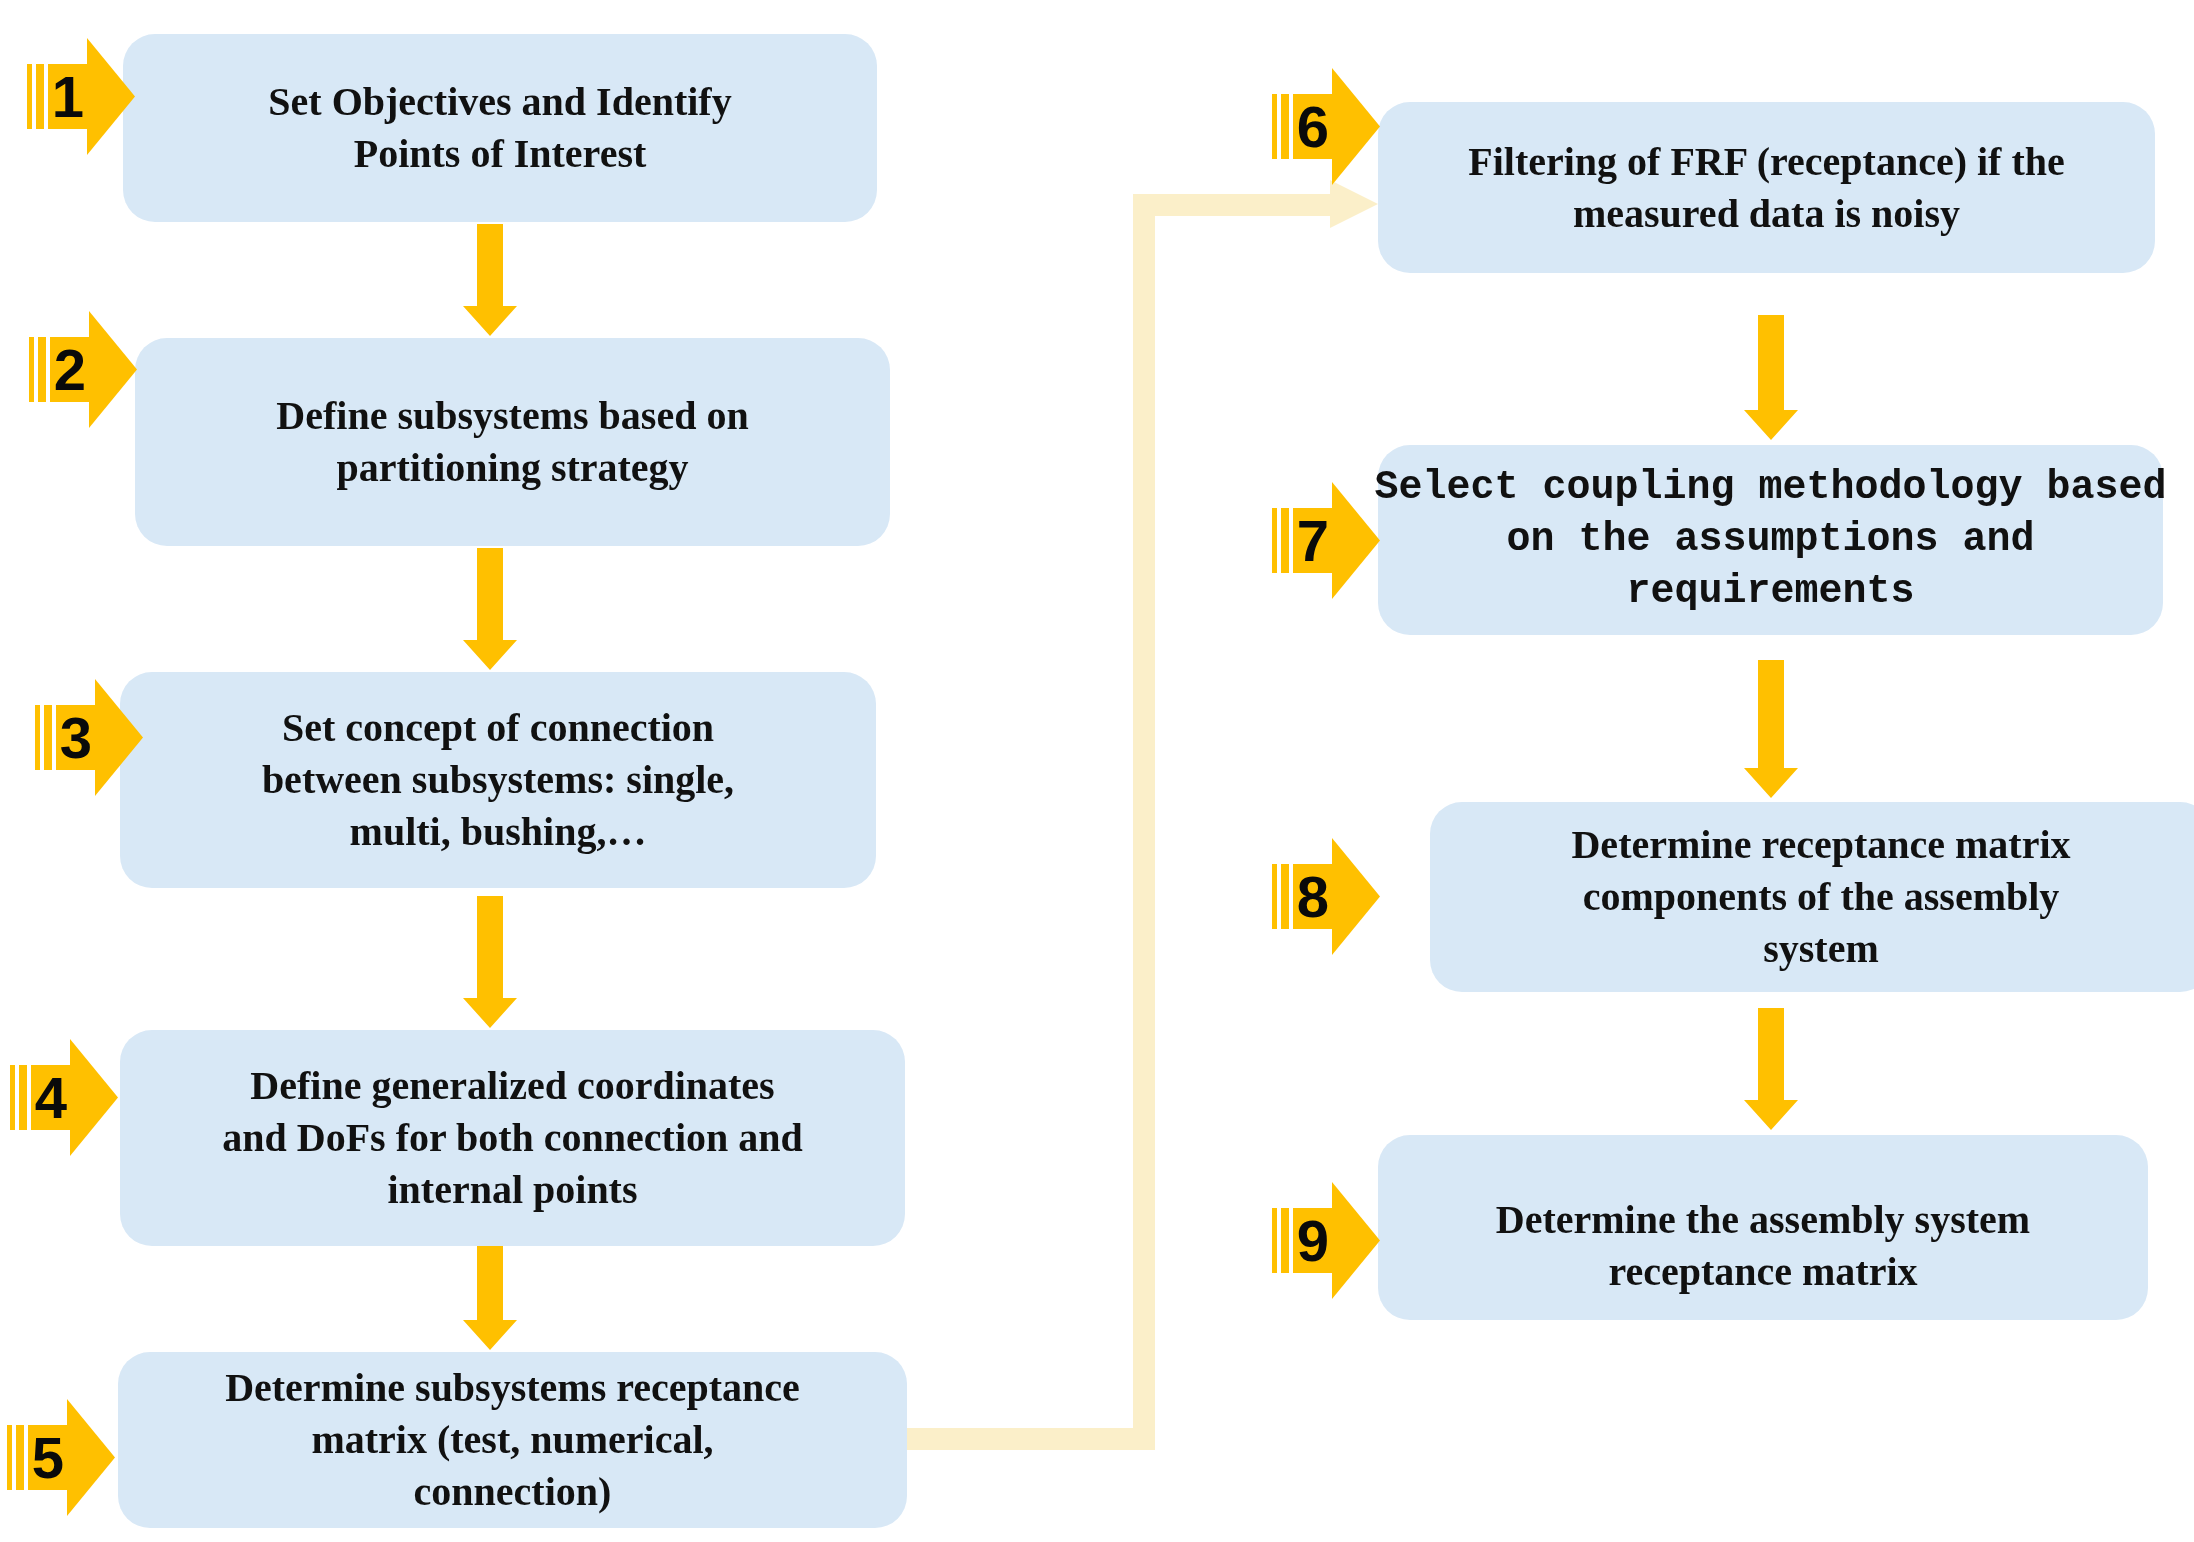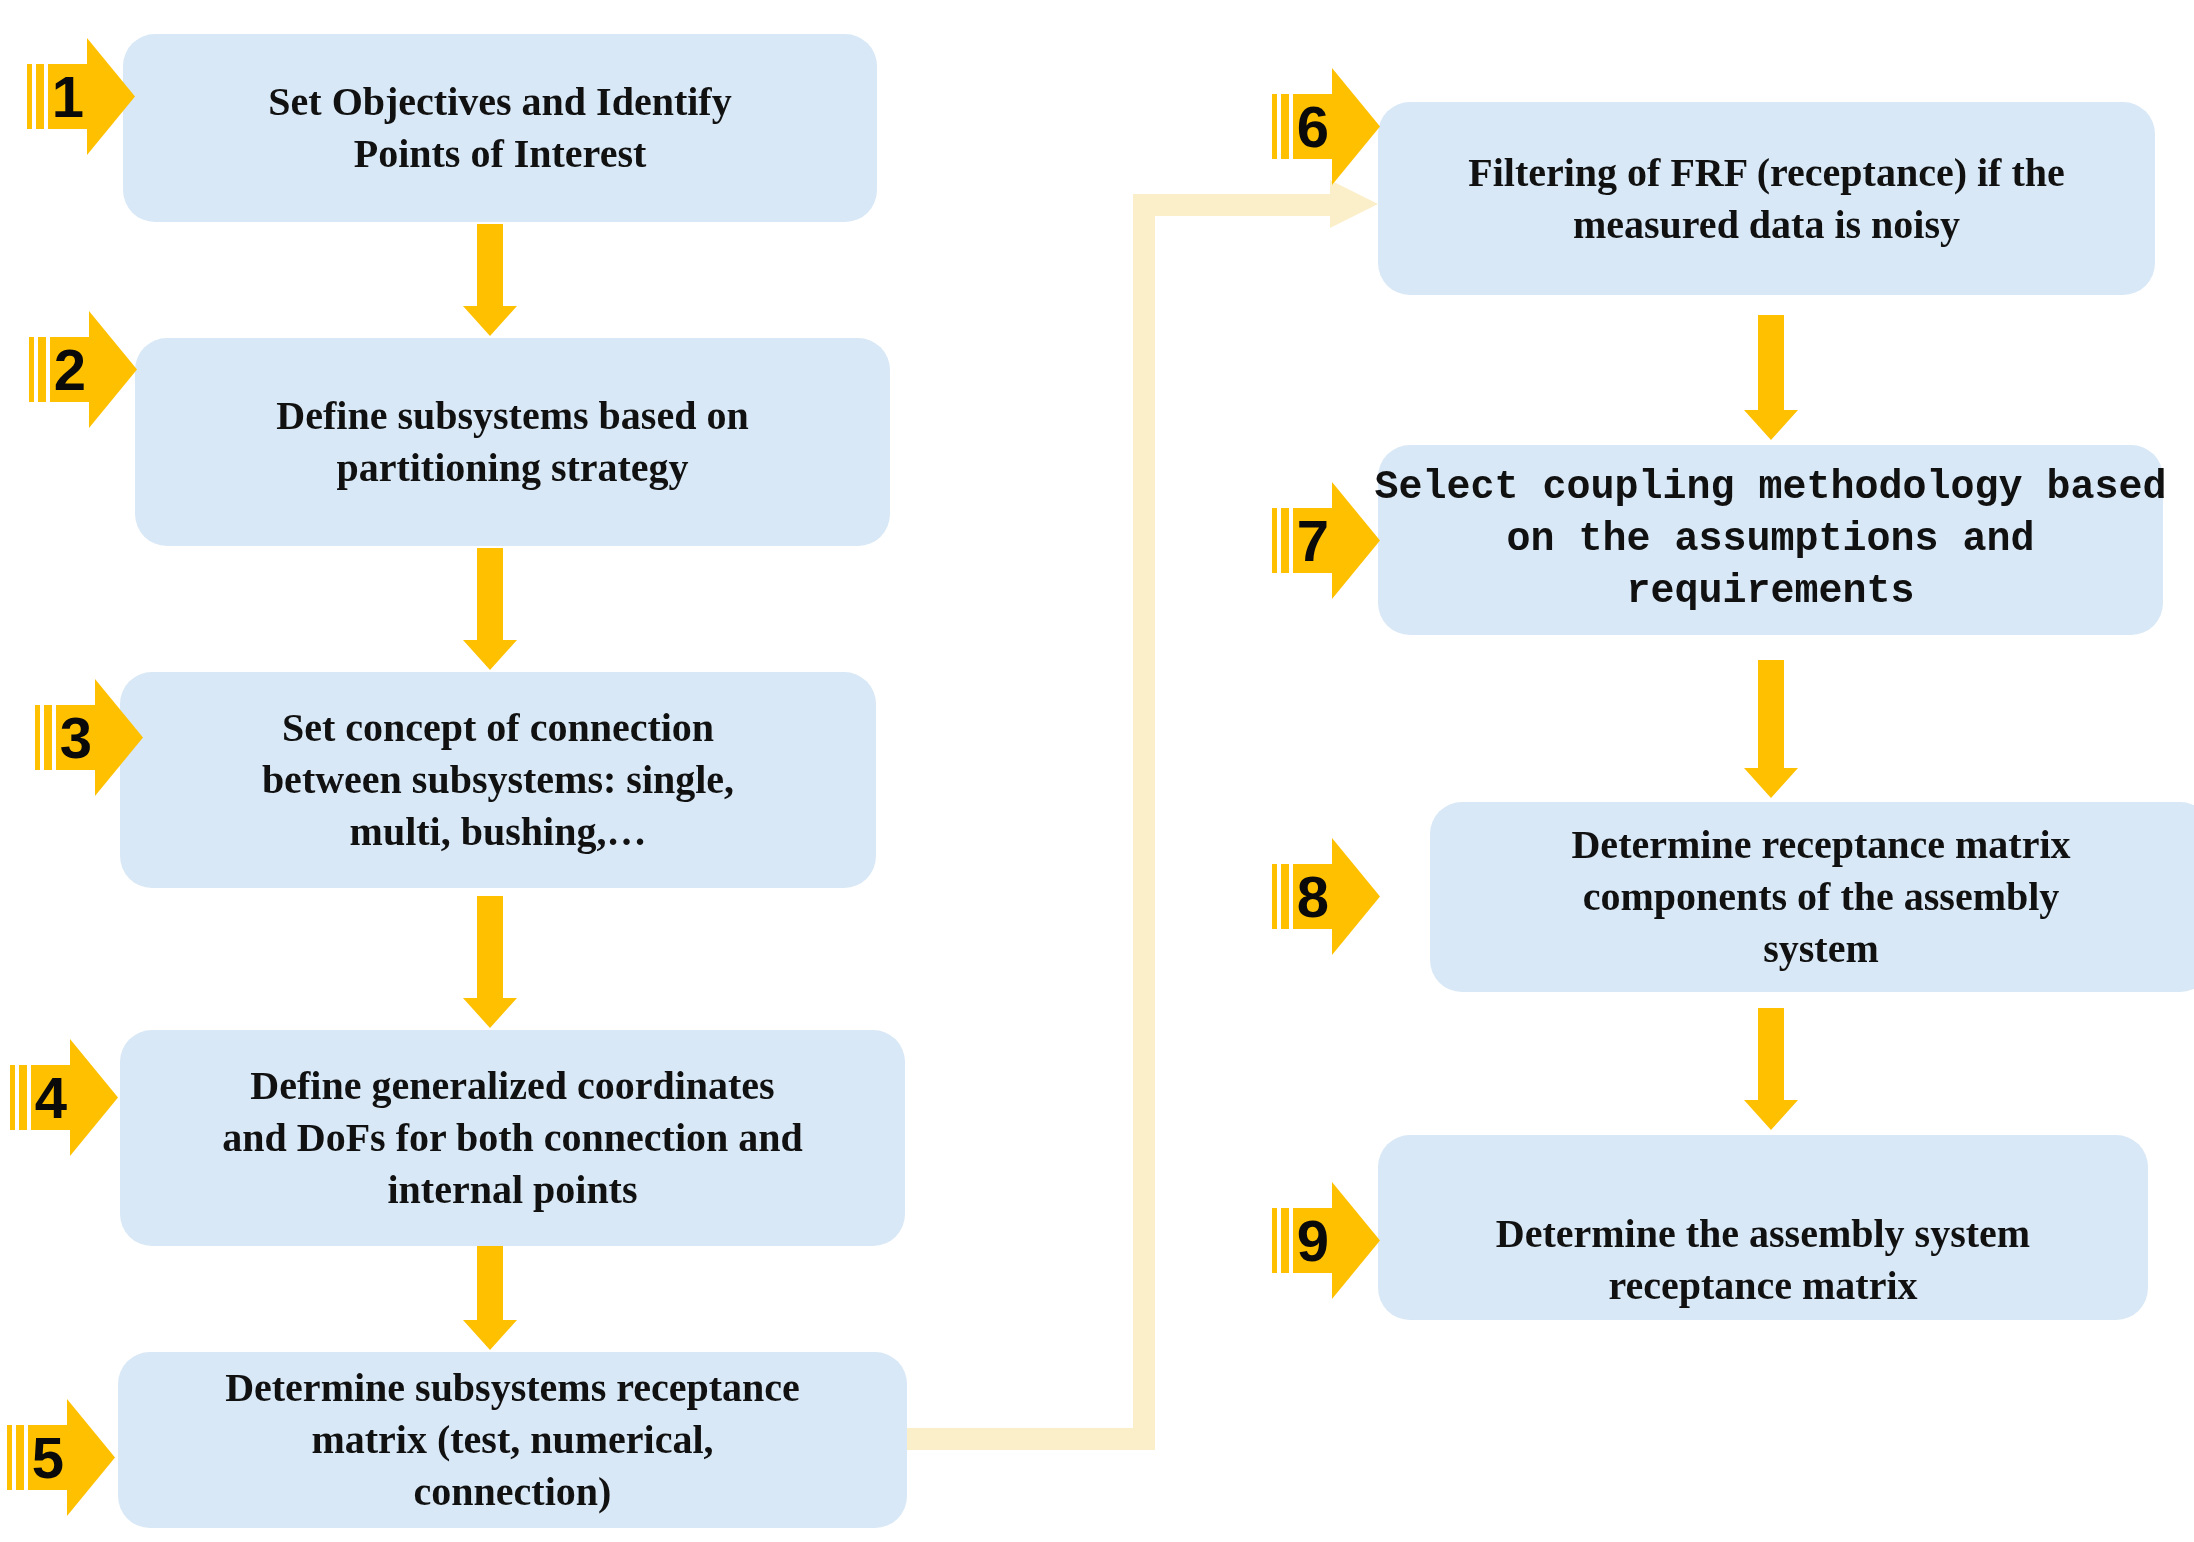--- a/index.html
+++ b/index.html
@@ -13,21 +13,21 @@
   .step-box{
     position:absolute;
     background:var(--box-fill);
     border-radius:32px;
     display:flex;
     flex-direction:column;
     align-items:center;
     justify-content:center;
     text-align:center;
     box-sizing:border-box;
-    padding:8px 28px;
+    padding:22px 28px;
   }
   .step-line{
     font-weight:700;
     font-size:40px;
     line-height:52px;
     color:var(--text-col);
     white-space:nowrap;
   }
   .badge{position:absolute;width:108px;height:117px;}
   .badge svg{display:block;width:108px;height:117px;overflow:visible;}
@@ -137,21 +137,21 @@
     </div>
     <div class="badge" style="left: 7px; top: 1399px;">
       <svg viewBox="0 0 108 117">
         <rect x="0" y="26" width="5" height="65" fill="#FFC000"></rect>
         <rect x="9" y="26" width="8" height="65" fill="#FFC000"></rect>
         <rect x="21" y="26" width="39" height="65" fill="#FFC000"></rect>
         <polygon points="60,0 108,58.5 60,117" fill="#FFC000"></polygon>
         <text x="41" y="79" text-anchor="middle">5</text>
       </svg>
     </div>
-    <div class="step-box" style="left: 1378px; top: 102px; width: 777px; height: 193px;">
+    <div class="step-box" style="left: 1378px; top: 102px; width: 777px; height: 171px;">
       <div class="step-line">Filtering of FRF (receptance) if the</div>
       <div class="step-line">measured data is noisy</div>
     </div>
     <div class="badge" style="left: 1272px; top: 68px;">
       <svg viewBox="0 0 108 117">
         <rect x="0" y="26" width="5" height="65" fill="#FFC000"></rect>
         <rect x="9" y="26" width="8" height="65" fill="#FFC000"></rect>
         <rect x="21" y="26" width="39" height="65" fill="#FFC000"></rect>
         <polygon points="60,0 108,58.5 60,117" fill="#FFC000"></polygon>
         <text x="41" y="79" text-anchor="middle">6</text>

